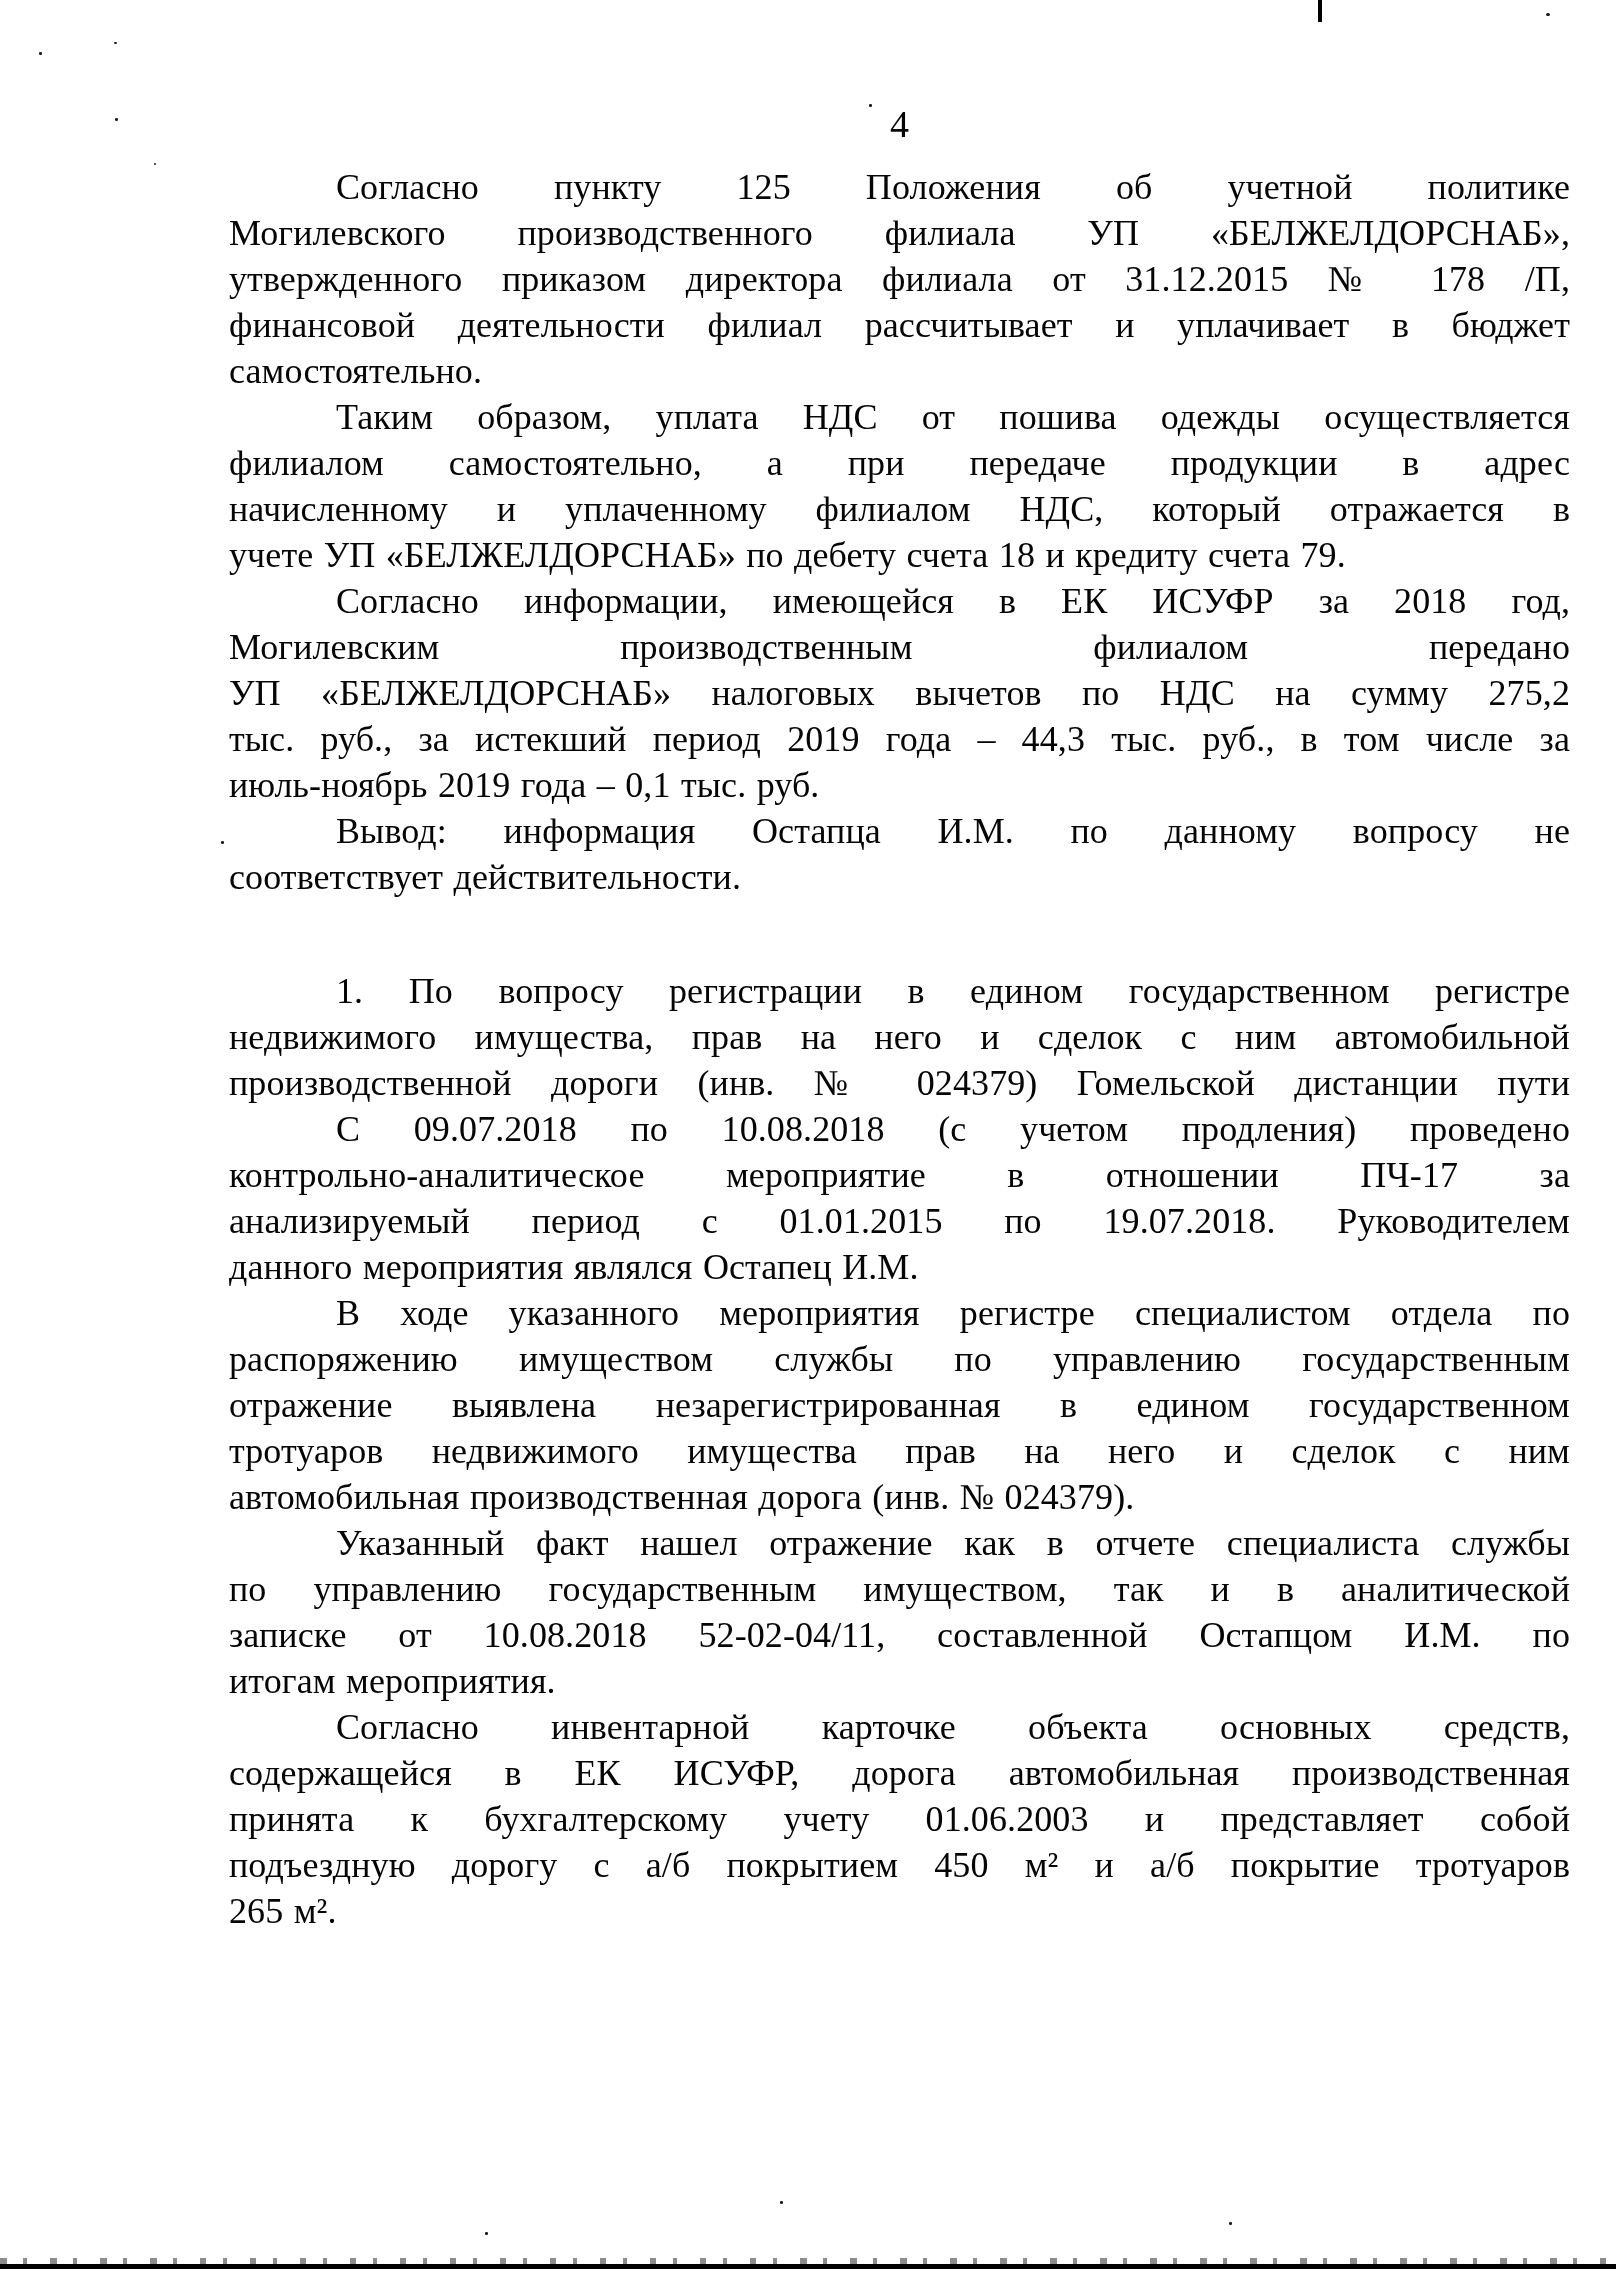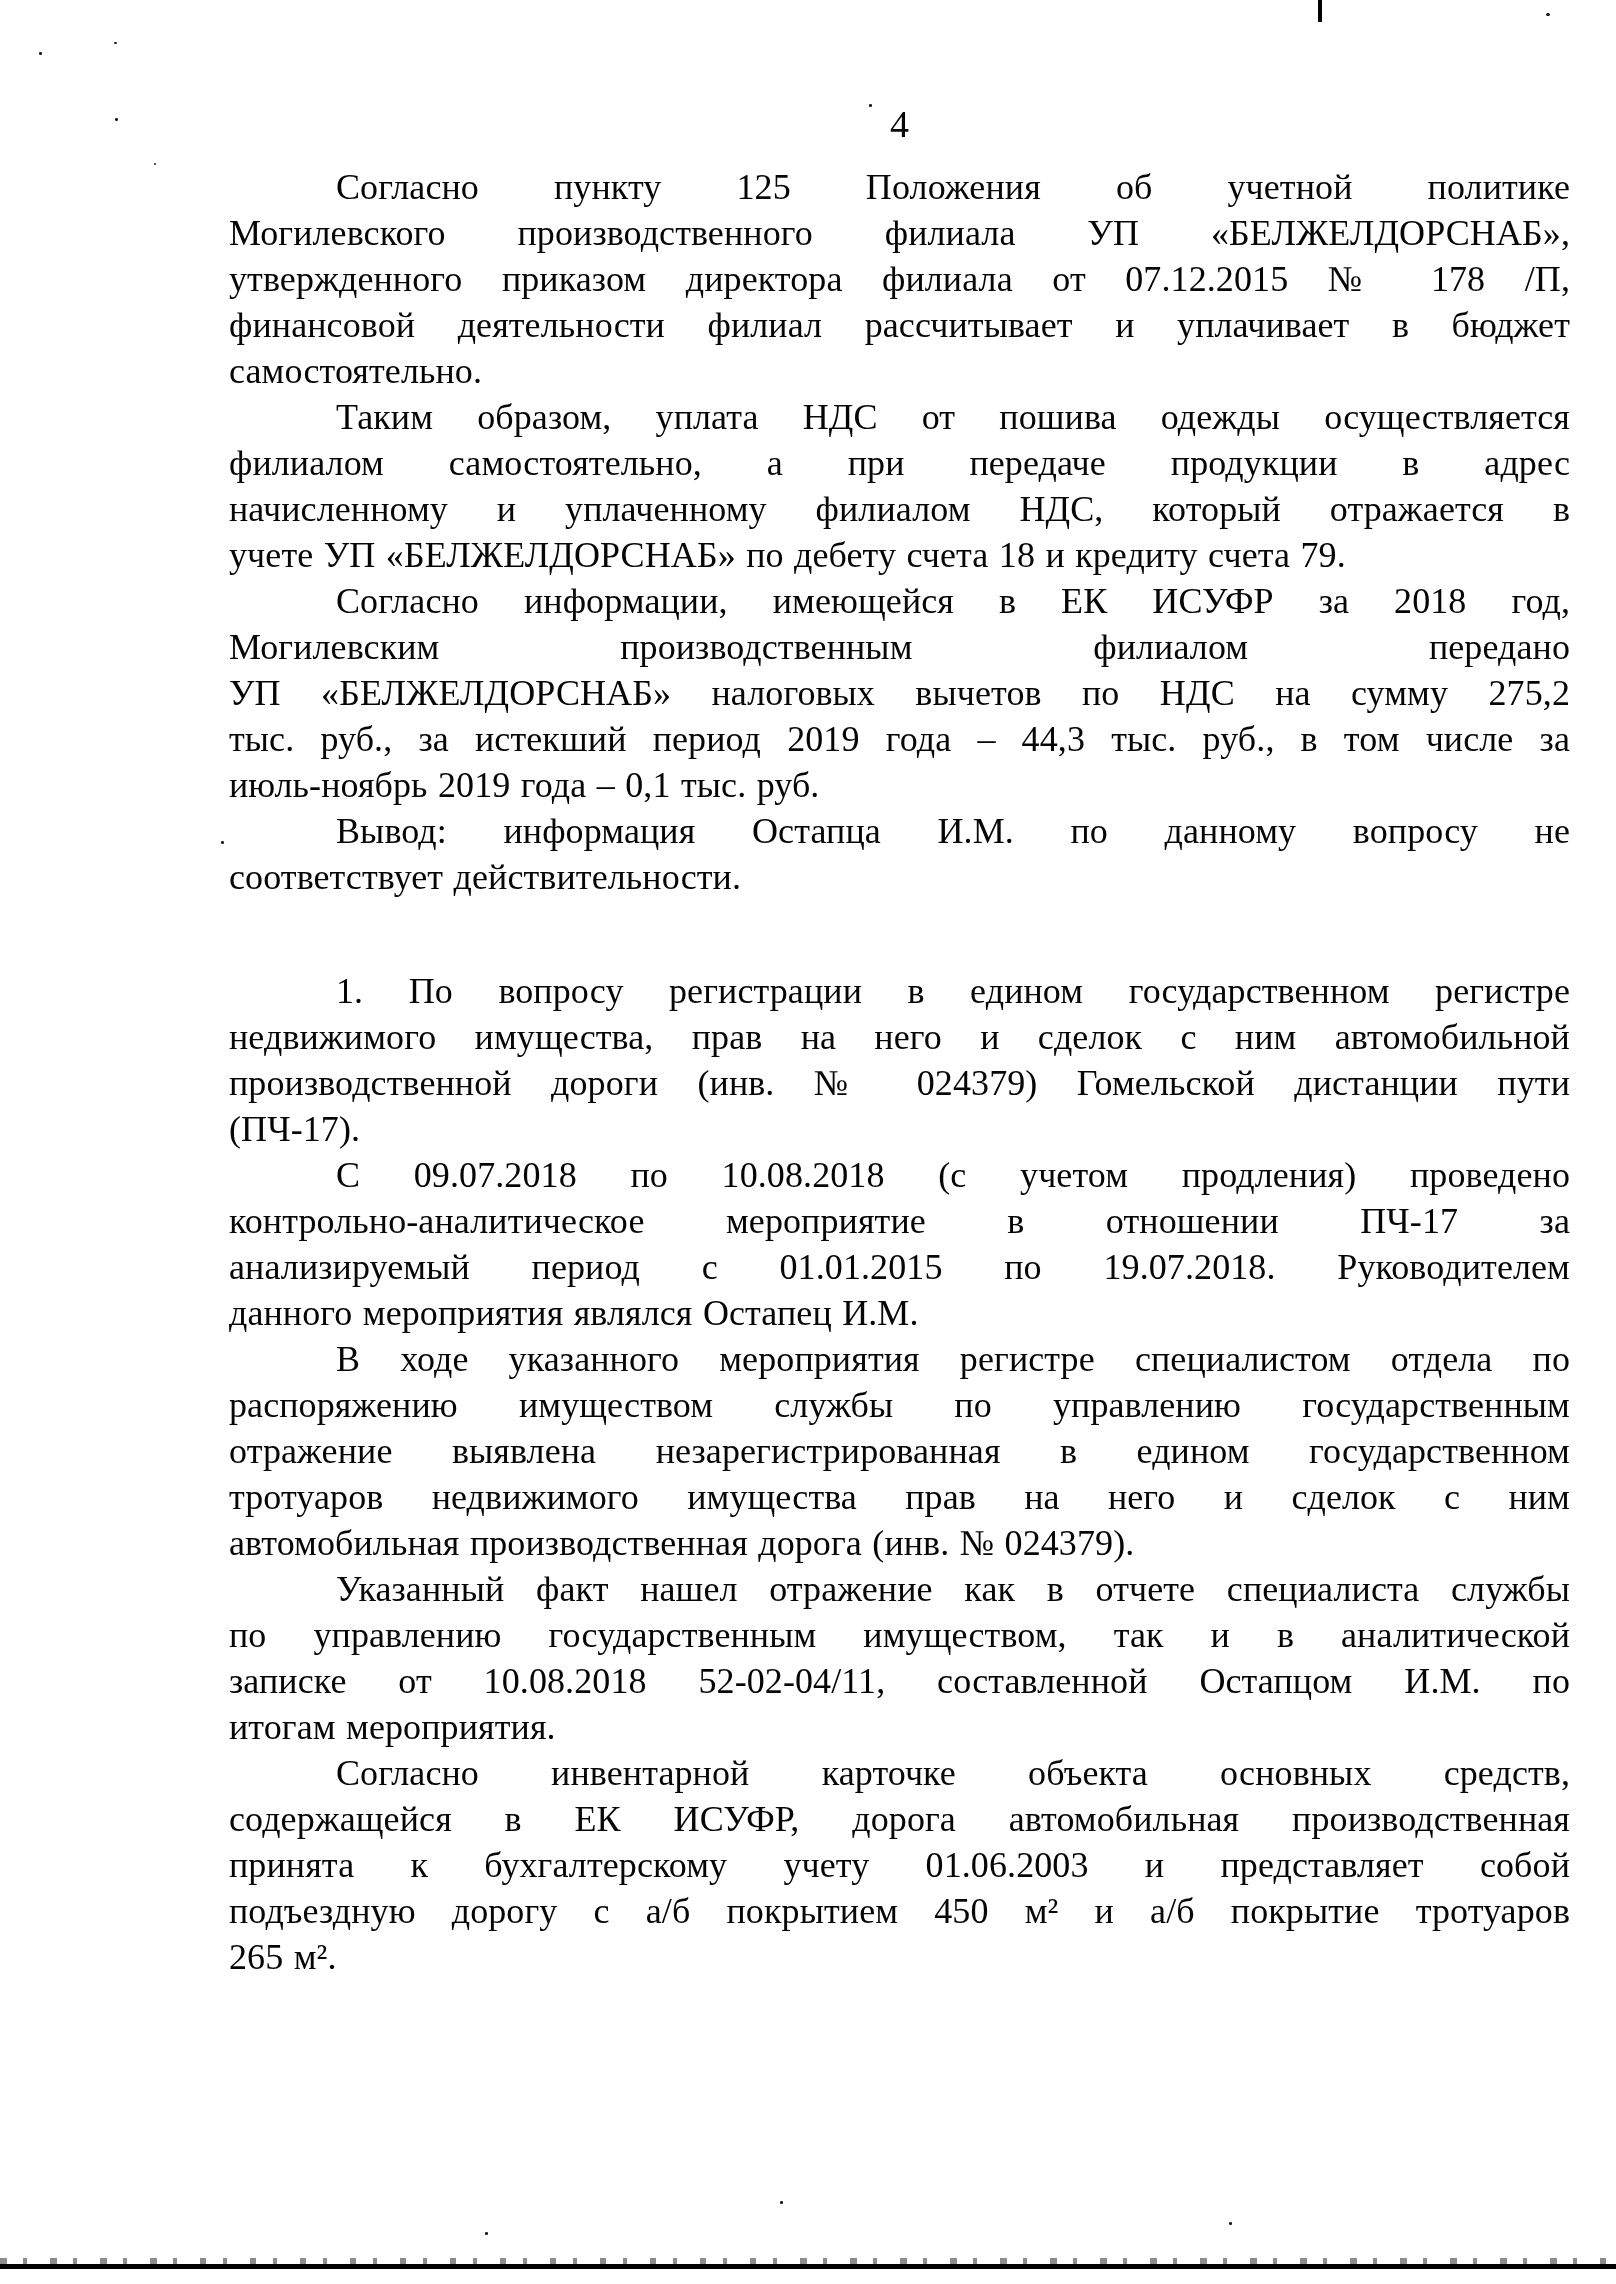--- a/index.html
+++ b/index.html
@@ -95,21 +95,21 @@
 <body>
 
 <div class="page">
 
   <div class="page-number">4</div>
 
   <div class="text-block">
       <p class="para">
         <span class="line first">Согласно пункту 125 Положения об учетной политике</span>
         <span class="line">Могилевского производственного филиала УП «БЕЛЖЕЛДОРСНАБ»,</span>
-        <span class="line">утвержденного приказом директора филиала от 07.12.2015 № 178 /П,</span>
+        <span class="line">утвержденного приказом директора филиала от 31.12.2015 № 178 /П,</span>
         <span class="line">финансовой деятельности филиал рассчитывает и уплачивает в бюджет</span>
         <span class="line last">самостоятельно.</span>
       </p>
       <p class="para">
         <span class="line first">Таким образом, уплата НДС от пошива одежды осуществляется</span>
         <span class="line">филиалом самостоятельно, а при передаче продукции в адрес</span>
         <span class="line">начисленному и уплаченному филиалом НДС, который отражается в</span>
         <span class="line last">учете УП «БЕЛЖЕЛДОРСНАБ» по дебету счета 18 и кредиту счета 79.</span>
       </p>
       <p class="para">
@@ -120,21 +120,20 @@
         <span class="line last">июль-ноябрь 2019 года – 0,1 тыс. руб.</span>
       </p>
       <p class="para">
         <span class="line first">Вывод: информация Остапца И.М. по данному вопросу не</span>
         <span class="line last">соответствует действительности.</span>
       </p>
       <p class="para section-start">
         <span class="line first">1. По вопросу регистрации в едином государственном регистре</span>
         <span class="line">недвижимого имущества, прав на него и сделок с ним автомобильной</span>
         <span class="line">производственной дороги (инв. № 024379) Гомельской дистанции пути</span>
-        <span class="line last">(ПЧ-17).</span>
       </p>
       <p class="para">
         <span class="line first">С 09.07.2018 по 10.08.2018 (с учетом продления) проведено</span>
         <span class="line">контрольно-аналитическое мероприятие в отношении ПЧ-17 за</span>
         <span class="line">анализируемый период с 01.01.2015 по 19.07.2018. Руководителем</span>
         <span class="line last">данного мероприятия являлся Остапец И.М.</span>
       </p>
       <p class="para">
         <span class="line first">В ходе указанного мероприятия регистре специалистом отдела по</span>
         <span class="line">распоряжению имуществом службы по управлению государственным</span>

